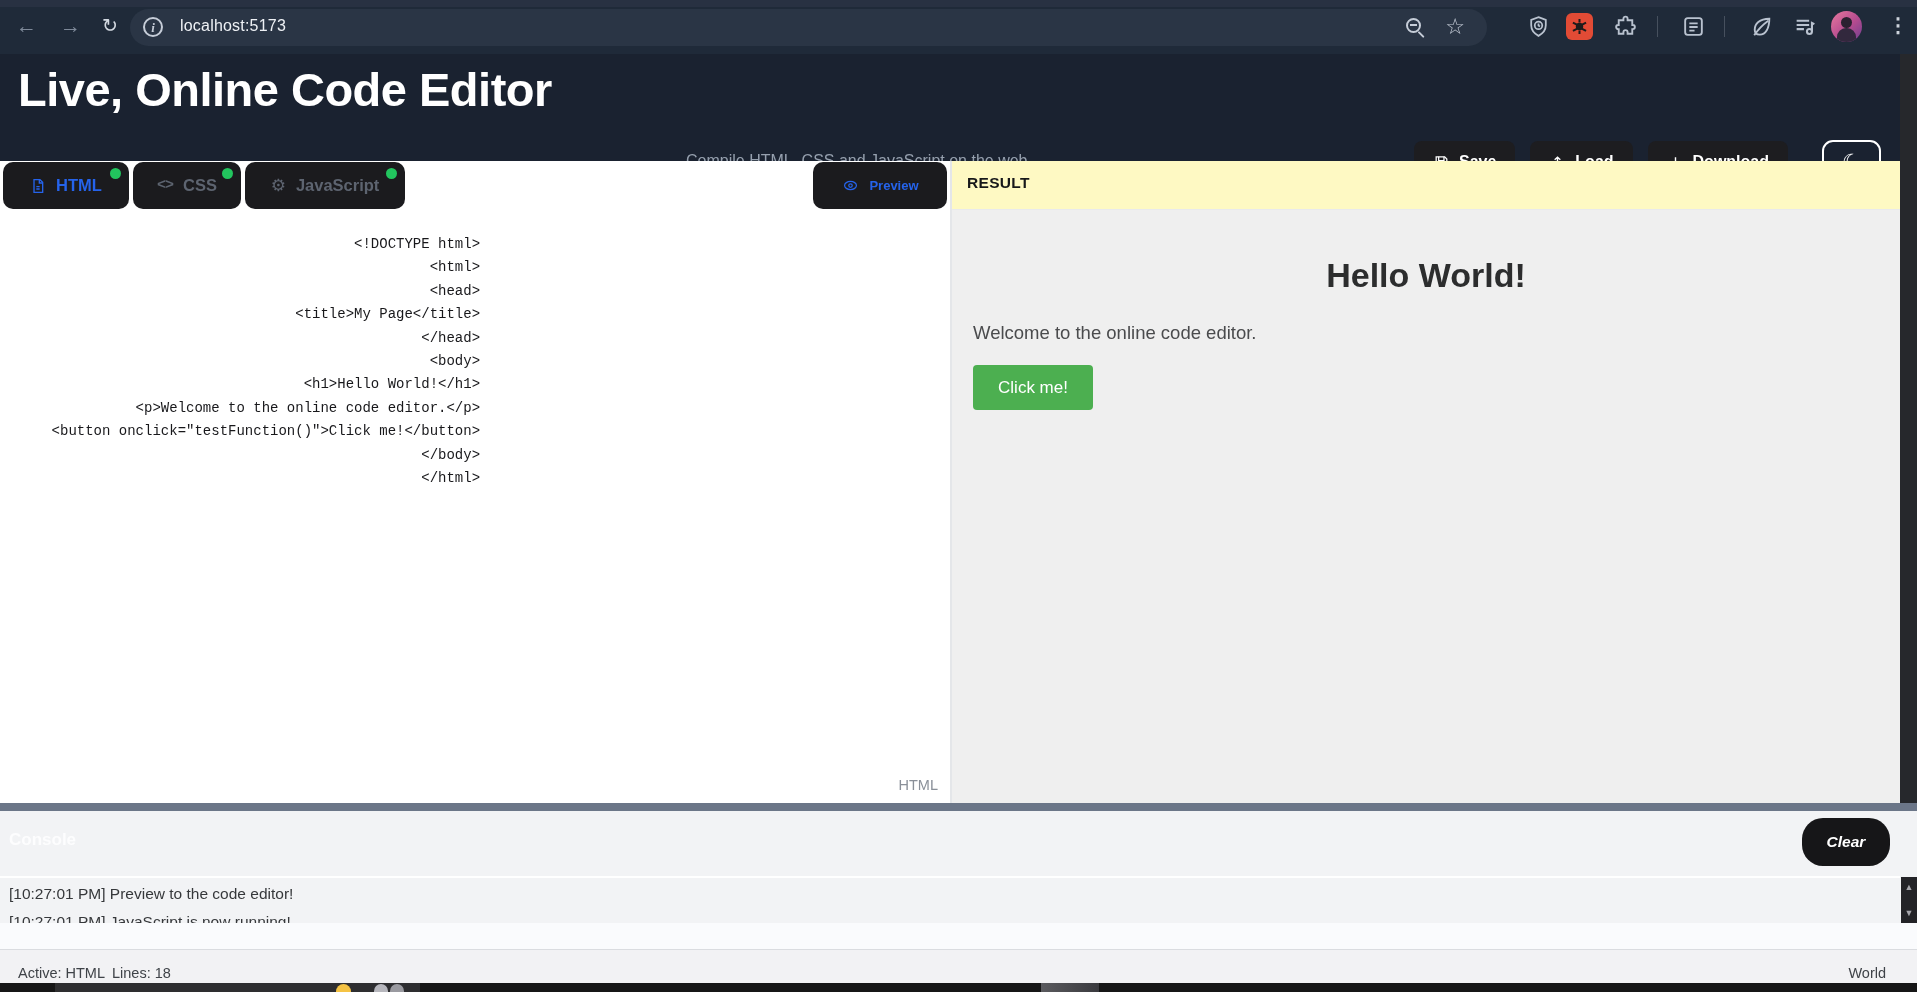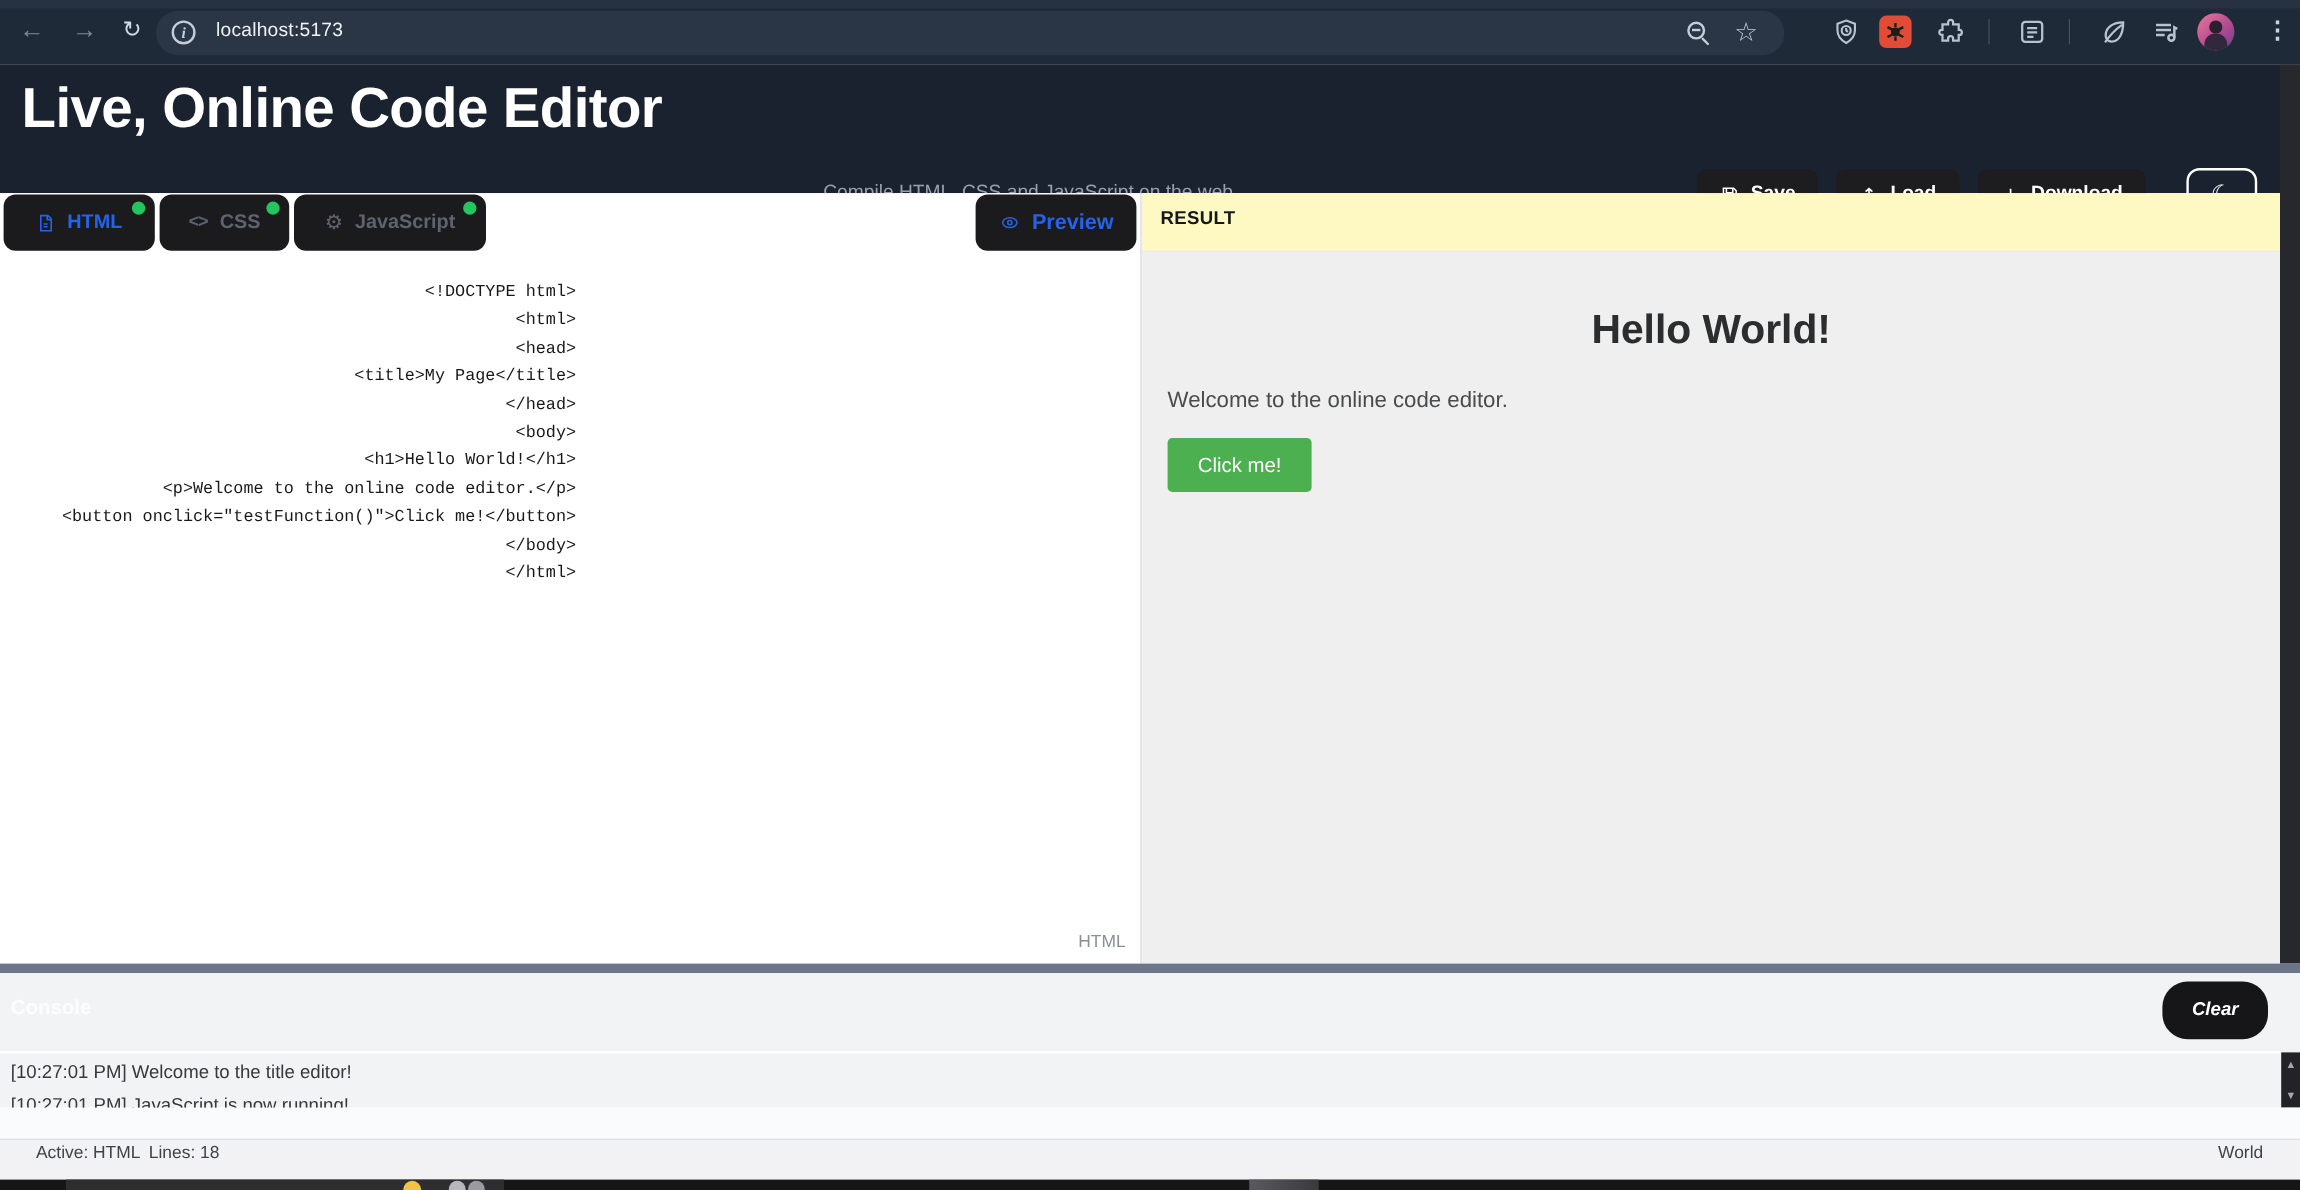--- a/index.html
+++ b/index.html
@@ -45,21 +45,21 @@
   #left-panel{position:absolute;left:0;top:161px;width:950px;height:642px;background:#fff;}
   .tab{position:absolute;top:1px;height:47px;background:#1b1b1e;border-radius:10px;display:flex;align-items:center;justify-content:center;gap:10px;box-sizing:border-box;}
   .tab .dot{position:absolute;top:6px;right:8px;width:11px;height:11px;border-radius:50%;background:#22c55e;}
   .tab-label{font-size:16.5px;font-weight:700;color:#5d6470;}
   .tab.active .tab-label{color:#2563eb;}
   .tab-ic{display:flex;align-items:center;}
   .code-glyph{font-family:"Liberation Mono",monospace;font-size:15px;font-weight:700;color:#5d6470;letter-spacing:-1px;}
   .gear-glyph{font-size:17px;color:#5d6470;}
   #preview-btn{position:absolute;left:813px;top:1px;width:134px;height:47px;background:#1b1b1e;border:none;border-radius:10px;
                display:flex;align-items:center;justify-content:center;gap:9px;}
-  #preview-btn span{font-size:18px;font-weight:700;color:#2563eb;font-family:"Liberation Sans",sans-serif;}
+  #preview-btn span{font-size:13px;font-weight:700;color:#2563eb;font-family:"Liberation Sans",sans-serif;}
   #code-pre{position:absolute;left:18px;top:72px;margin:0;font-family:"Liberation Mono","DejaVu Sans Mono",monospace;
             font-size:14px;line-height:23.4px;color:#18181b;white-space:pre;text-align:right;}
   .watermark{position:absolute;right:12px;bottom:10px;font-size:14.5px;color:#8a9099;}
 
   #divider-v{position:absolute;left:950px;top:161px;width:2px;height:642px;background:#e4e6e9;}
 
   
   #right-panel{position:absolute;left:952px;top:161px;width:948px;height:642px;background:#efefef;}
   .result-header{position:absolute;left:0;top:0;width:100%;height:49px;background:#fef9c3;border-bottom:1px solid #e9eaec;box-sizing:border-box;}
   .result-title{position:absolute;left:15px;top:13px;font-size:15.5px;font-weight:700;color:#17181a;letter-spacing:.3px;}
@@ -78,21 +78,21 @@
              color:#fff;font-size:15.5px;font-weight:600;font-family:"Liberation Sans",sans-serif;font-style:italic;}
   .console-msgs{position:absolute;left:0;top:65px;width:1900px;height:47px;border-top:2px solid #fff;overflow:hidden;box-sizing:content-box;}
   .cmsg{padding:7px 0 4px 9px;height:17px;font-size:15.5px;color:#36383b;white-space:nowrap;}
   .console-scroll{position:absolute;left:1901px;top:66px;width:16px;height:46px;background:#232327;}
   .cs-arrow{position:absolute;left:0;width:16px;height:16px;color:#a6a6ac;font-size:9px;line-height:16px;text-align:center;}
   .cs-up{top:2px;} .cs-down{bottom:2px;}
   #console-gap{position:absolute;left:0;top:923px;width:1917px;height:26px;background:#fafbfd;}
 
   
   #status-bar{position:absolute;left:0;top:949px;width:1917px;height:34px;background:#f2f2f4;border-top:1px solid #dadce0;box-sizing:border-box;}
-  .sb-item{position:absolute;top:3px;font-size:14.5px;color:#3f4348;margin-left:12px;}
+  .sb-item{position:absolute;top:15px;font-size:14.5px;color:#3f4348;}
   #taskbar{position:absolute;left:0;top:983px;width:1917px;height:9px;background:#161616;}
   .tb-seg1{position:absolute;left:55px;top:0;width:365px;height:9px;background:#2e2e30;}
   .tb-ic{position:absolute;top:1px;height:8px;border-radius:8px 8px 0 0;}
   .tb-yellow{left:336px;width:15px;background:#f5c344;}
   .tb-gray1{left:374px;width:14px;background:#b7b7bd;}
   .tb-gray2{left:390px;width:14px;background:#9a9aa0;}
   .tb-seg2{position:absolute;left:1041px;top:0;width:58px;height:9px;background:linear-gradient(90deg,#5a5a5e,#3a3a3e);}
 </style>
 </head>
 <body>
@@ -243,21 +243,21 @@
   <button class="pv-btn" style="background: rgb(76, 175, 80);">Click me!</button>
 </div>
 
 <div id="page-scrollbar"></div>
 
 <div id="console-divider"></div>
 <div id="console">
   <span class="console-title">Console</span>
   <button class="clear-btn">Clear</button>
   <div class="console-msgs">
-    <div class="cmsg"><span>[10:27:01 PM]</span> <span>Welcome to the title editor!</span></div>
+    <div class="cmsg"><span>[10:27:01 PM]</span> <span>Preview to the code editor!</span></div>
     <div class="cmsg"><span>[10:27:01 PM]</span> <span>JavaScript is now running!</span></div>
   </div>
   <div class="console-scroll">
     <span class="cs-arrow cs-up">▲</span>
     <span class="cs-arrow cs-down">▼</span>
   </div>
 </div>
 <div id="console-gap"></div>
 
 <div id="status-bar">

